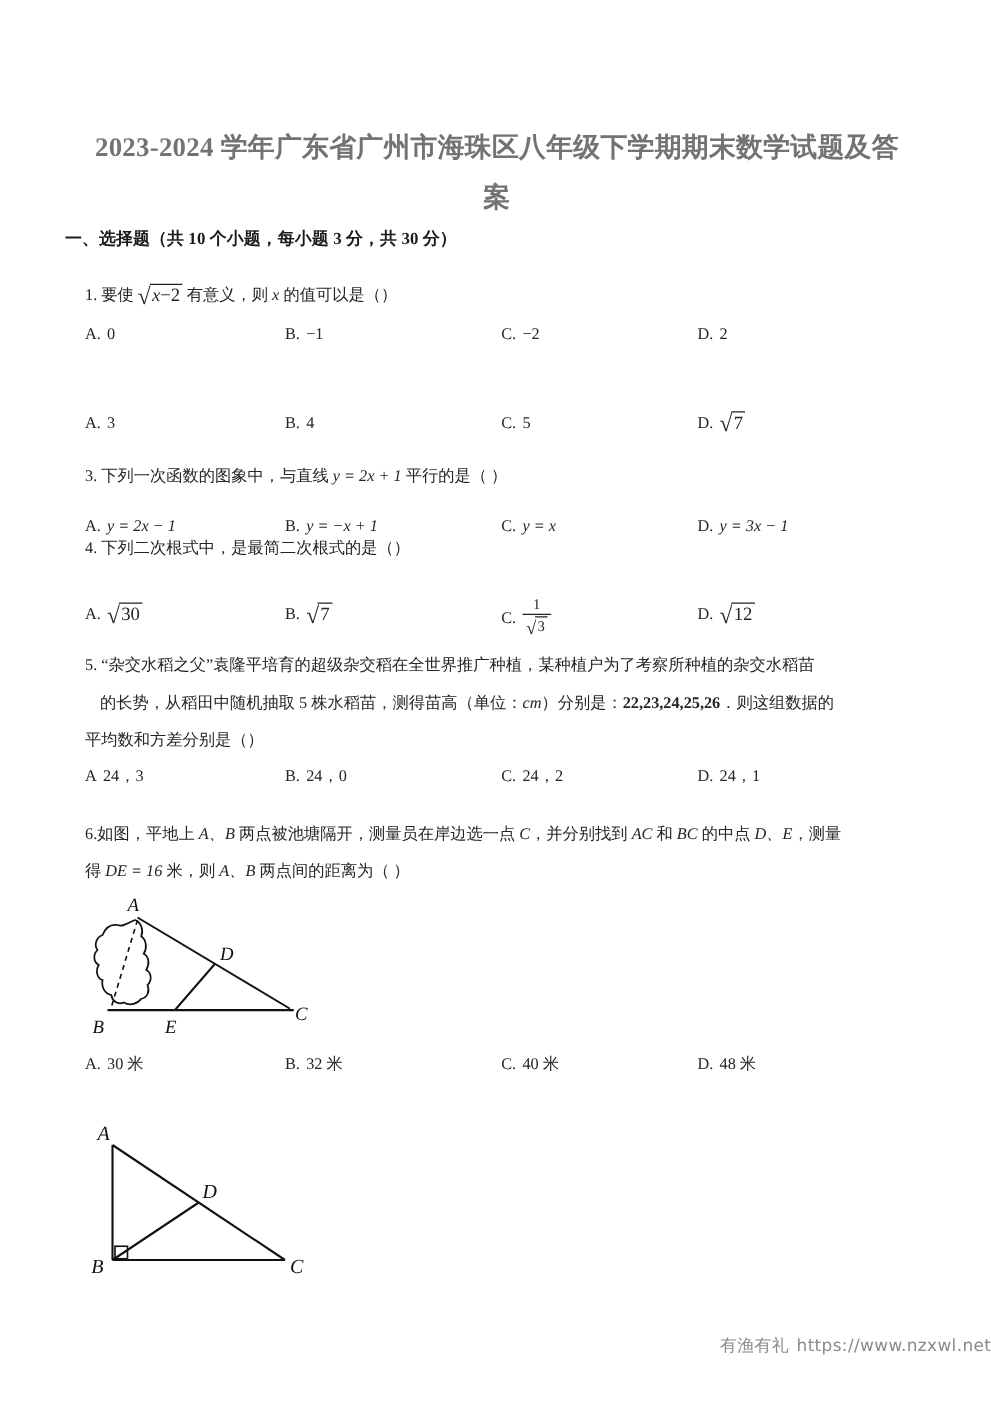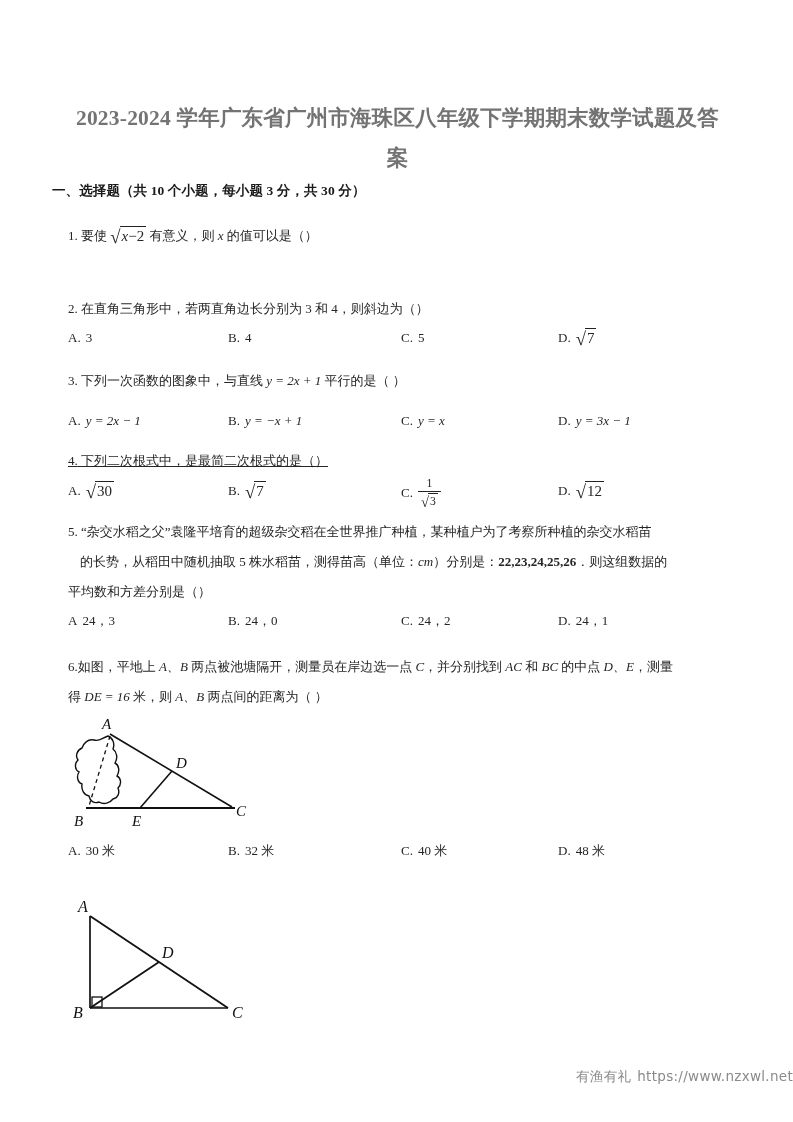--- a/index.html
+++ b/index.html
@@ -139,46 +139,48 @@
   <div class="section-head">一、选择题（共 10 个小题，每小题 3 分，共 30 分）</div>
 
   <div class="q" style="top:222px;">
     <span>1.</span>
     <span>要使</span>
     <span class="sqrt bigsqrt"><span class="radsign">√</span><span class="rad"><i class="mi">x</i>−2</span></span>
     <span>有意义，则</span>
     <i class="mi">x</i>
     <span>的值可以是（）</span>
   </div>
-
-  <div class="q" style="top:295px;">
-    <span>2.</span>
-    <span>在直角三角形中，若两直角边长分别为 3 和 4，则斜边为（）</span>
-  </div>
+  <div class="opts" style="top:254px;">
+    <span class="opt a"><span class="lab">A.</span><span>0</span></span>
+    <span class="opt b"><span class="lab">B.</span><span>−1</span></span>
+    <span class="opt c"><span class="lab">C.</span><span>−2</span></span>
+    <span class="opt d"><span class="lab">D.</span><span>2</span></span>
+  </div>
+
   <div class="opts" style="top:325px;">
     <span class="opt a"><span class="lab">A.</span><span>3</span></span>
     <span class="opt b"><span class="lab">B.</span><span>4</span></span>
     <span class="opt c"><span class="lab">C.</span><span>5</span></span>
     <span class="opt d"><span class="lab">D.</span><span class="sqrt bigsqrt"><span class="radsign">√</span><span class="rad">7</span></span></span>
   </div>
 
   <div class="q" style="top:367px;">
     <span>3.</span>
     <span>下列一次函数的图象中，与直线</span>
     <i class="mi">y = 2x + 1</i>
     <span>平行的是（    ）</span>
   </div>
   <div class="opts" style="top:408px;">
     <span class="opt a"><span class="lab">A.</span><i class="mi">y = 2x − 1</i></span>
     <span class="opt b"><span class="lab">B.</span><i class="mi">y = −x + 1</i></span>
     <span class="opt c"><span class="lab">C.</span><i class="mi">y = x</i></span>
     <span class="opt d"><span class="lab">D.</span><i class="mi">y = 3x − 1</i></span>
   </div>
 
-  <div class="q" style="top:447px;text-decoration:underline;">
+  <div class="q" style="top:424px;">
     <span>4.</span>
     <span>下列二次根式中，是最简二次根式的是（）</span>
   </div>
   <div class="opts" style="top:478px; height:40px;">
     <span class="opt a"><span class="lab">A.</span><span class="sqrt bigsqrt"><span class="radsign">√</span><span class="rad">30</span></span></span>
     <span class="opt b"><span class="lab">B.</span><span class="sqrt bigsqrt"><span class="radsign">√</span><span class="rad">7</span></span></span>
     <span class="opt c"><span class="lab">C.</span><span class="frac"><span class="top">1</span><span class="bot"><span class="sqrt"><span class="radsign">√</span><span class="rad">3</span></span></span></span></span>
     <span class="opt d"><span class="lab">D.</span><span class="sqrt bigsqrt"><span class="radsign">√</span><span class="rad">12</span></span></span>
   </div>
 

